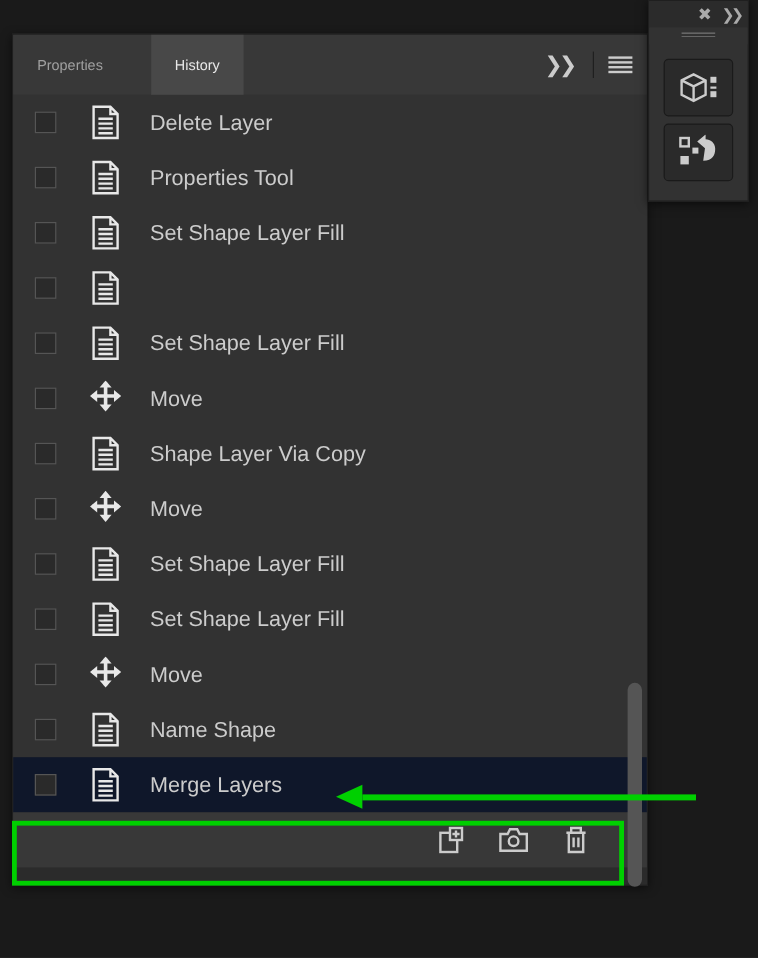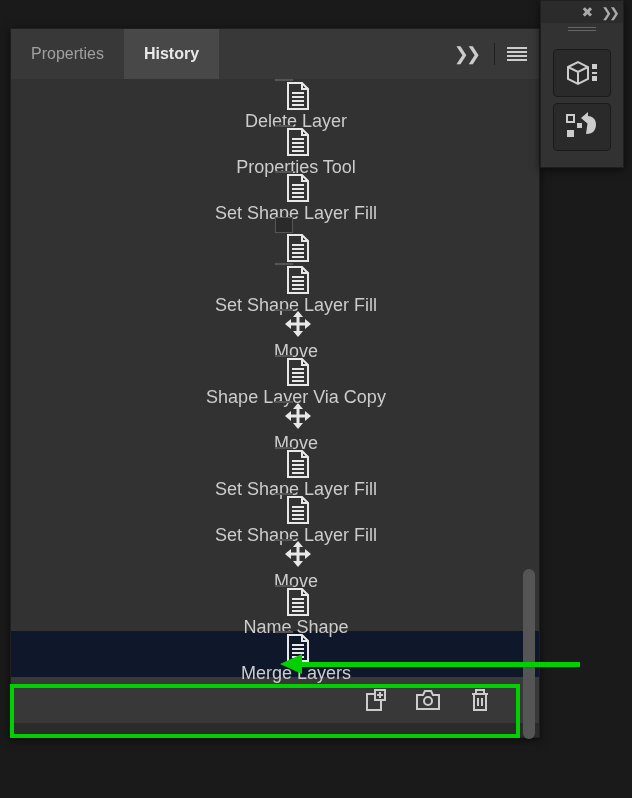--- a/index.html
+++ b/index.html
@@ -25,27 +25,28 @@
       align-items: center;
       height: 50px;
       background: #383838;
     }
     .tab {
       padding: 0 20px;
       height: 50px;
       display: flex;
       align-items: center;
       color: #a0a0a0;
-      font-size: 16px;
+      font-size: 12px;
       cursor: pointer;
     }
     .tab.active {
       background: #484848;
       color: #e8e8e8;
-      font-weight: 700;
+      font-weight: 400;
+      margin-left: 20px;
     }
     .tab-spacer { flex: 1; }
     .tab-right {
       display: flex;
       align-items: center;
       padding-right: 12px;
       gap: 12px;
     }
     .double-chevron {
       color: #ccc;
@@ -73,21 +74,20 @@
     }
     .history-list {
       background: #323232;
     }
     .history-row {
       display: flex;
       align-items: center;
       height: 46px;
       padding-left: 18px;
       cursor: pointer;
-      flex-direction: column;
     }
     .history-row.selected {
       background: #0f172a;
     }
     .row-checkbox {
       width: 18px;
       height: 18px;
       border: 1px solid #555;
       background: #2a2a2a;
     }

